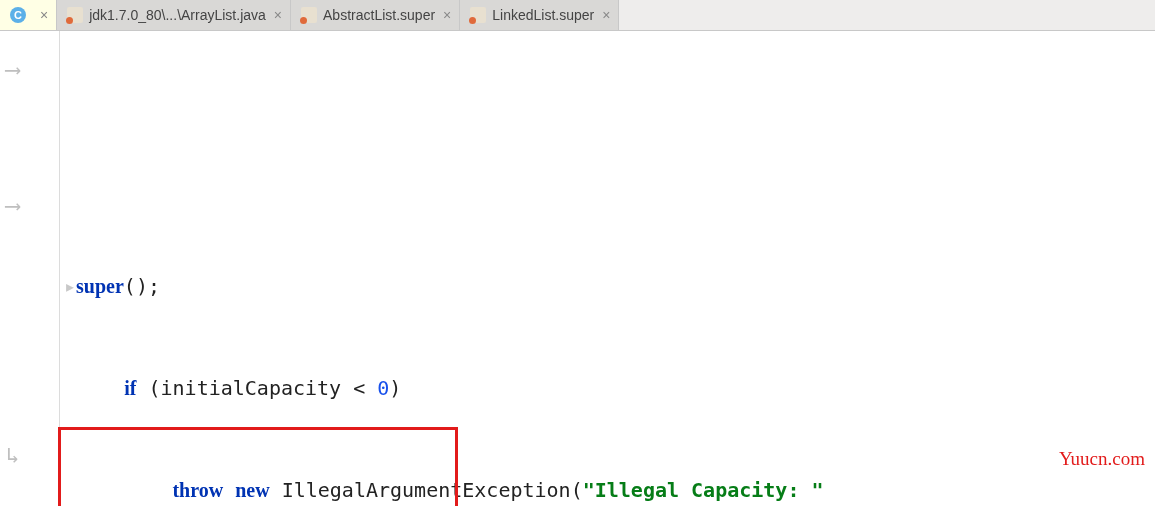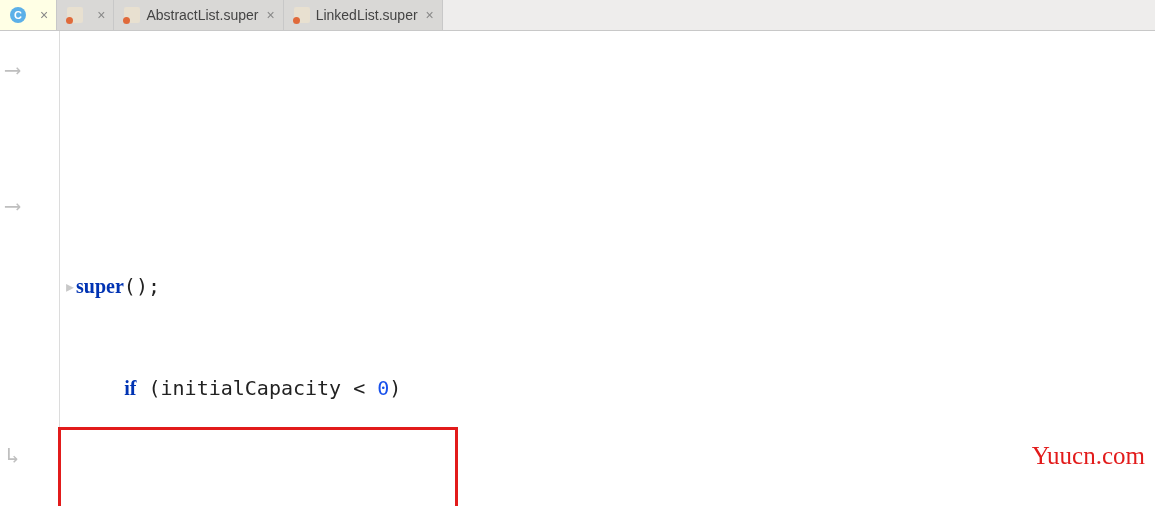--- a/index.html
+++ b/index.html
@@ -89,33 +89,34 @@
   position: absolute;
   border: 3px solid #e21b1b;
   pointer-events: none;
 }
 .watermark {
   position: absolute;
   right: 10px;
   bottom: 36px;
   color: #e21b1b;
   font-family: 'Times New Roman', serif;
-  font-size: 25px;
+  font-size: 19px;
 }
 </style>
 </head>
 <body>
 
 <div class="tab-bar">
   <div class="tab active">
     <span class="tab-icon c-icon">C</span>
     <span class="tab-close">×</span>
   </div>
   <div class="tab">
     <span class="tab-icon j-icon"></span>
+    <span>jdk1.7.0_80\...\ArrayList.java</span>
     <span class="tab-close">×</span>
   </div>
   <div class="tab">
     <span class="tab-icon j-icon"></span>
     <span>AbstractList.super</span>
     <span class="tab-close">×</span>
   </div>
   <div class="tab">
     <span class="tab-icon j-icon"></span>
     <span>LinkedList.super</span>
@@ -126,20 +127,21 @@
 <div class="editor">
   <div class="gutter">
     <div class="gutter-mark" style="top:22px"><span class="arrow-glyph">⟶</span></div>
     <div class="gutter-mark" style="top:158px"><span class="arrow-glyph">⟶</span></div>
     <div class="gutter-mark" style="top:408px"><span class="arrow-glyph">↳</span></div>
   </div>
 
   <div> </div>
   <div><span class="arrow-line">▸</span><span class="kw">super</span><span class="ident">();</span></div>
   <div>     <span class="kw">if</span><span class="ident"> (initialCapacity &lt; </span><span class="num">0</span><span class="ident">)</span></div>
+  <div>         <span class="kw">throw</span> <span class="kw">new</span><span class="ident"> IllegalArgumentException(</span><span class="str">"Illegal Capacity: "</span></div>
   
   
   
   
   
   
   
   
   
   

